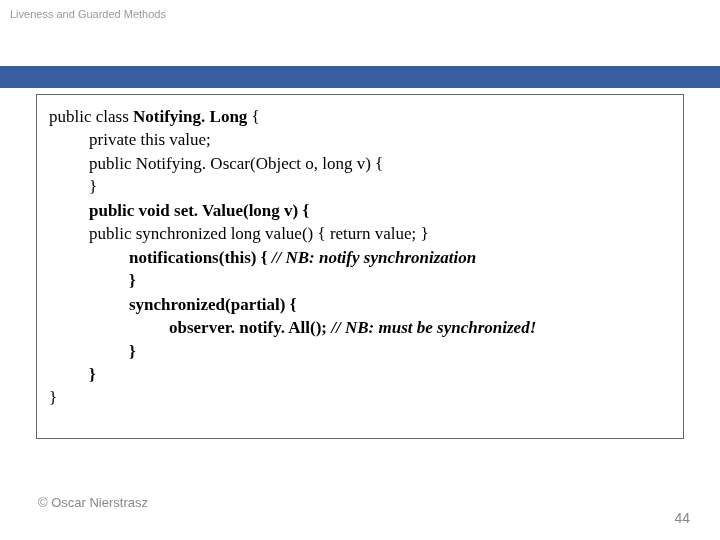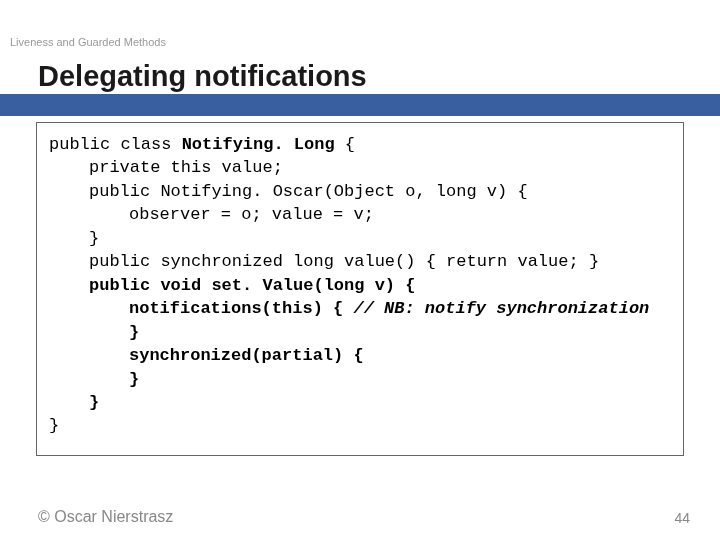--- a/index.html
+++ b/index.html
@@ -8,21 +8,20 @@
     height: 540px;
     background: #ffffff;
     font-family: Arial, Helvetica, sans-serif;
     position: relative;
     overflow: hidden;
   }
   .breadcrumb {
     font-size: 11px;
     color: #999999;
     padding: 8px 10px 4px 10px;
-    margin-top: 28px;
   }
   .title-band {
     position: relative;
     height: 70px;
     margin-top: 4px;
   }
   .blue-stripe {
     position: absolute;
     left: 0;
     top: 38px;
@@ -38,67 +37,66 @@
     padding-left: 38px;
     padding-top: 4px;
     z-index: 2;
   }
   .code-box {
     position: relative;
     margin: 0 36px;
     margin-top: -4px;
     border: 1px solid #666;
     background: #ffffff;
-    padding: 10px 12px 17px 12px;
-    font-family: Liberation Mono, monospace;
+    padding: 10px 12px 28px 12px;
+    font-family: Liberation Serif, serif;
     font-size: 17px;
     line-height: 1.38;
     color: #000;
     z-index: 3;
   }
   .ind1 { padding-left: 40px; }
   .ind2 { padding-left: 80px; }
   .ind3 { padding-left: 120px; }
   .b { font-weight: bold; }
   .bi { font-weight: bold; font-style: italic; }
   .footer-left {
     position: absolute;
     left: 38px;
-    bottom: 14px;
-    font-size: 16px;
+    bottom: 30px;
+    font-size: 13px;
     color: #888888;
   }
   .footer-right {
     position: absolute;
     right: 30px;
     bottom: 14px;
     font-size: 14px;
     color: #888888;
   }
 </style>
 </head>
 <body>
 
 <div class="breadcrumb">Liveness and Guarded Methods</div>
 
 <div class="title-band">
   <div class="blue-stripe"></div>
-  <div class="title-text">Delegating notifications</div>
 </div>
 
 <div class="code-box">
   <div><span>public class </span><span class="b">Notifying. Long</span><span> {</span></div>
   <div class="ind1">private this value;</div>
   <div class="ind1">public Notifying. Oscar(Object o, long v) {</div>
-  <div class="ind2">observer = o; value = v;</div>
   <div class="ind1">}</div>
+  <div class="ind1 b">public void set. Value(long v) {</div>
   <div class="ind1">public synchronized long value() { return value; }</div>
-  <div class="ind1 b">public void set. Value(long v) {</div>
   <div class="ind2 b"><span>notifications(this) { </span><span class="bi">// NB: notify synchronization</span></div>
   <div class="ind2 b">}</div>
   <div class="ind2 b">synchronized(partial) {</div>
+  <div class="ind3 b"><span>observer. notify. All(); </span><span class="bi">// NB: must be synchronized!</span></div>
   <div class="ind2 b">}</div>
   <div class="ind1 b">}</div>
   <div>}</div>
 </div>
 
 <div class="footer-left">© Oscar Nierstrasz</div>
 <div class="footer-right">44</div>
 
 </body></html>

